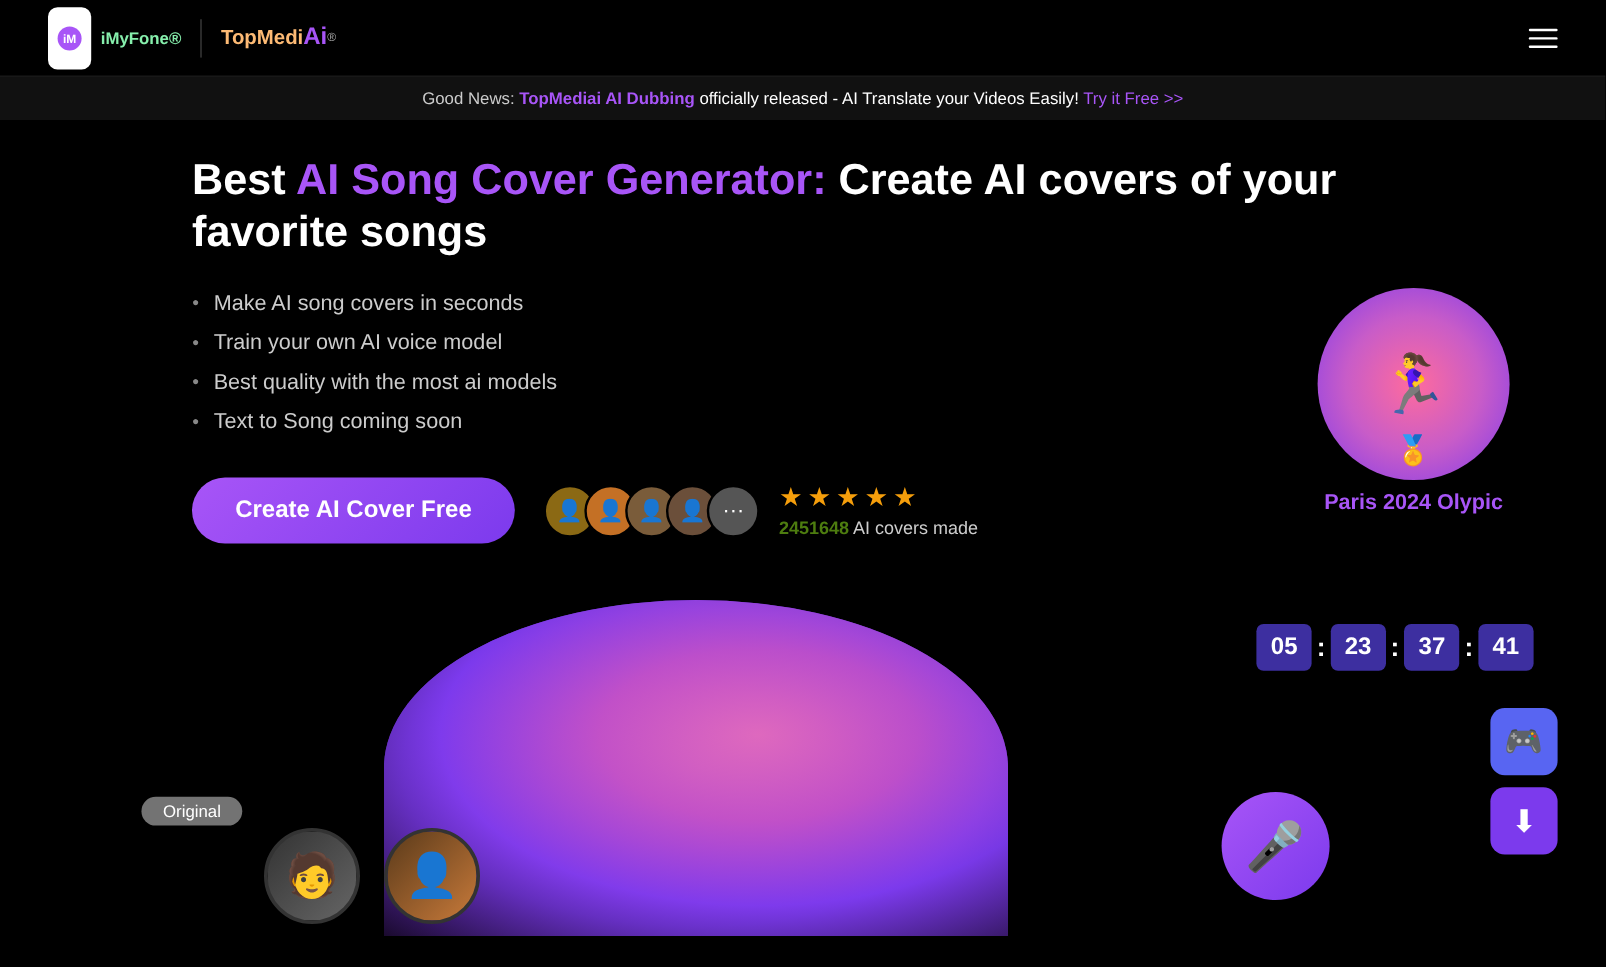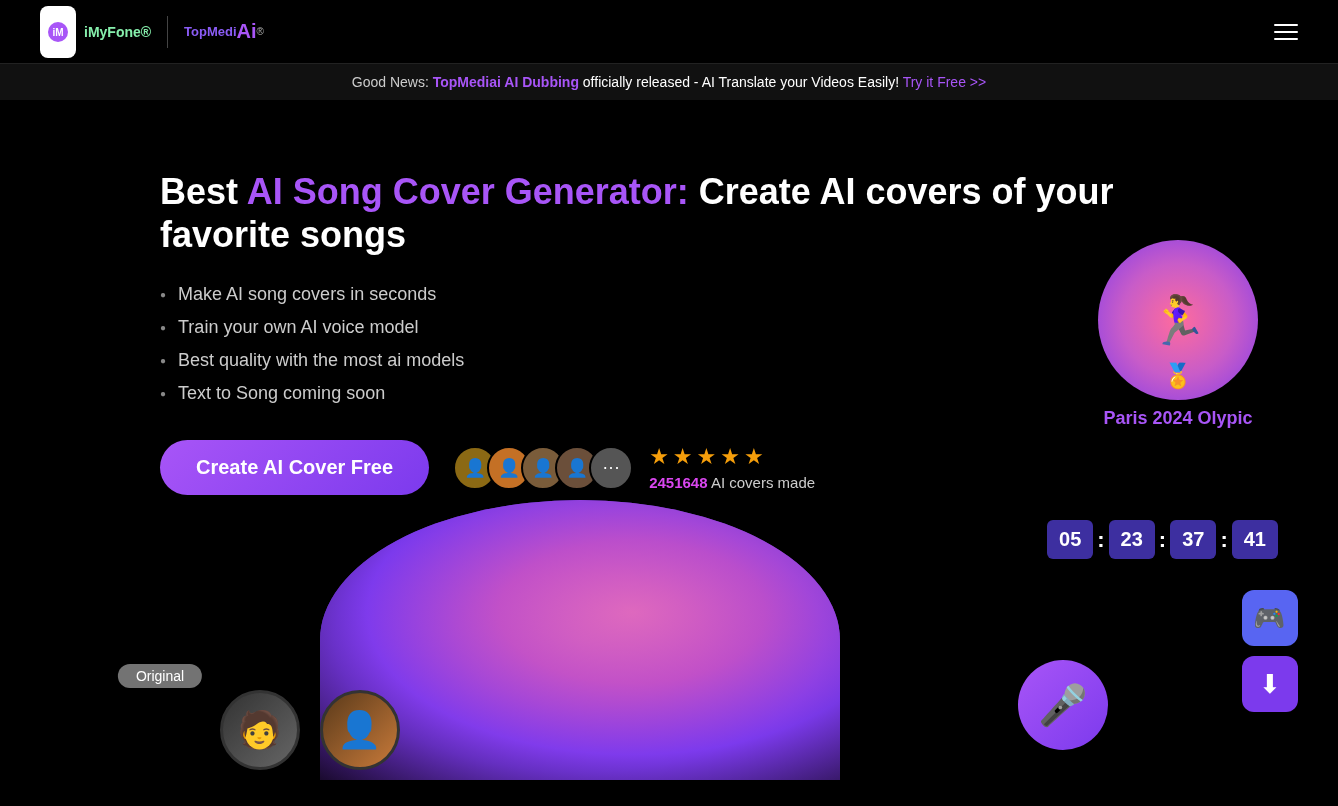--- a/index.html
+++ b/index.html
@@ -52,23 +52,23 @@
     .header-divider {
       width: 1px;
       height: 32px;
       background: #444;
     }
     .logo-topmedia {
       display: flex;
       align-items: center;
     }
     .logo-topmedia-text {
-      font-size: 13px;
-      font-weight: 700;
-      color: #8b5cf6;
+      font-size: 17px;
+      font-weight: 700;
+      color: #fdba74;
     }
     .logo-topmedia-ai {
       color: #a855f7;
       font-size: 20px;
       font-weight: 700;
     }
     .logo-topmedia-reg {
       font-size: 10px;
       color: #aaa;
       vertical-align: super;
@@ -101,21 +101,21 @@
     .news-banner .white-text {
       color: #fff;
     }
     .news-banner .try-link {
       color: #a855f7;
       text-decoration: none;
     }
 
     
     .hero {
-      padding: 70px 160px 0;
+      padding: 28px 160px 0;
       position: relative;
       min-height: 680px;
     }
 
     .hero-title {
       font-size: 36px;
       font-weight: 700;
       color: #fff;
       margin-bottom: 28px;
       line-height: 1.2;
@@ -204,21 +204,21 @@
     }
     .star {
       color: #f59e0b;
       font-size: 22px;
     }
     .rating-text {
       font-size: 15px;
       color: #ccc;
     }
     .rating-text strong {
-      color: #d946ef;
+      color: #4d7c0f;
     }
 
     
     .olympics-card {
       position: absolute;
       right: 80px;
       top: 140px;
       text-align: center;
     }
     .olympics-illustration {

